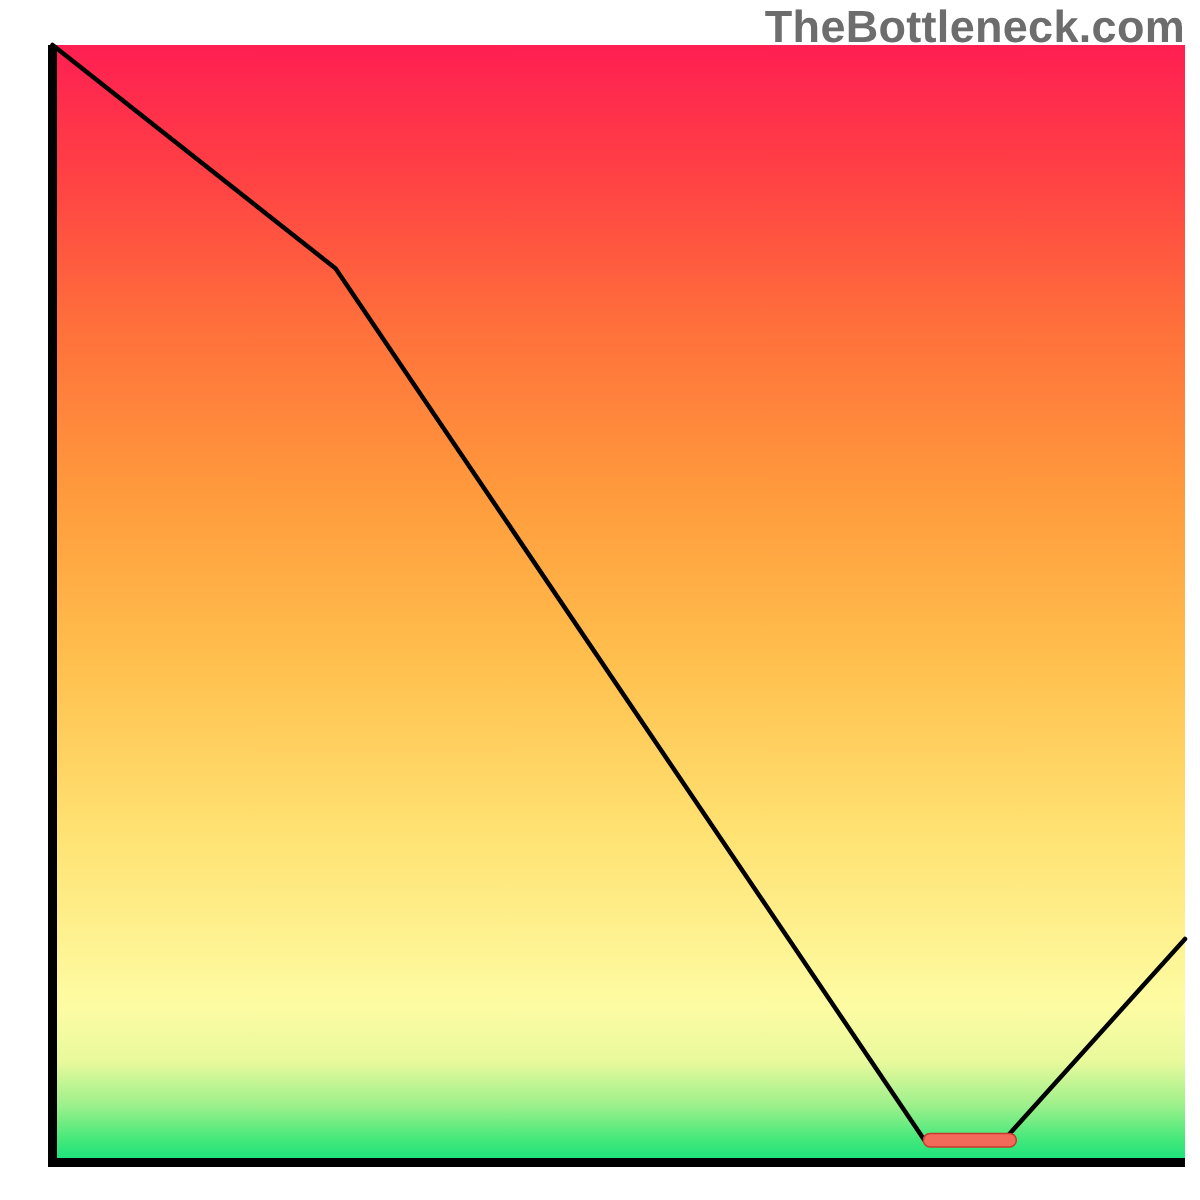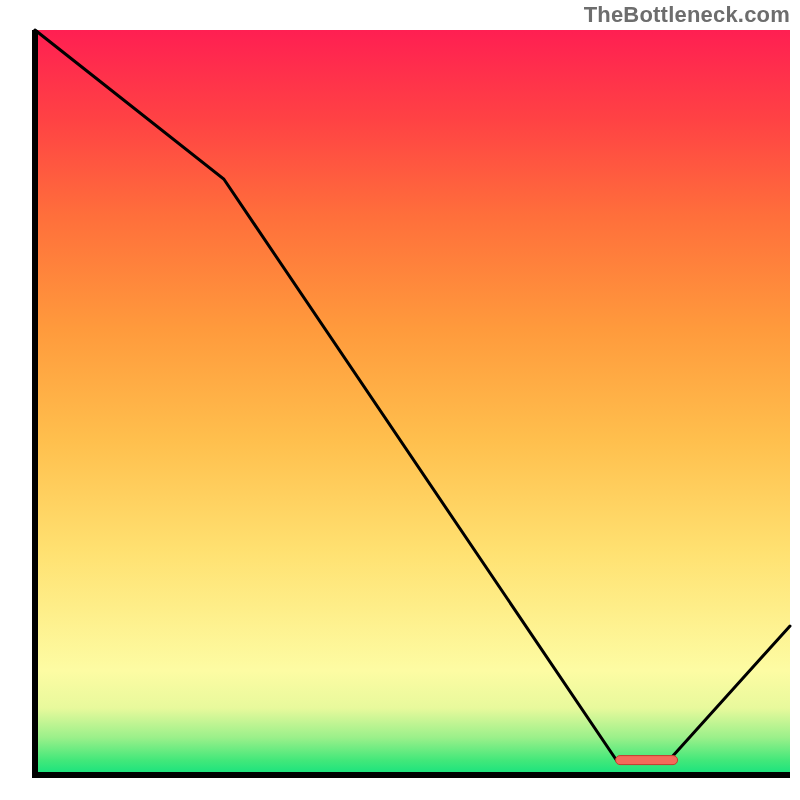--- a/index.html
+++ b/index.html
@@ -14,21 +14,21 @@
     position: absolute;
     left: 0;
     top: 0;
     width: 800px;
     height: 800px;
   }
   .watermark {
     position: absolute;
     top: 2px;
     right: 10px;
-    font-size: 22px;
+    font-size: 30px;
     font-weight: 600;
     color: #6d6d6d;
     letter-spacing: 0.2px;
   }
   svg { display: block; }
 </style>
 </head>
 <body>
 
 <div class="chart-frame">

